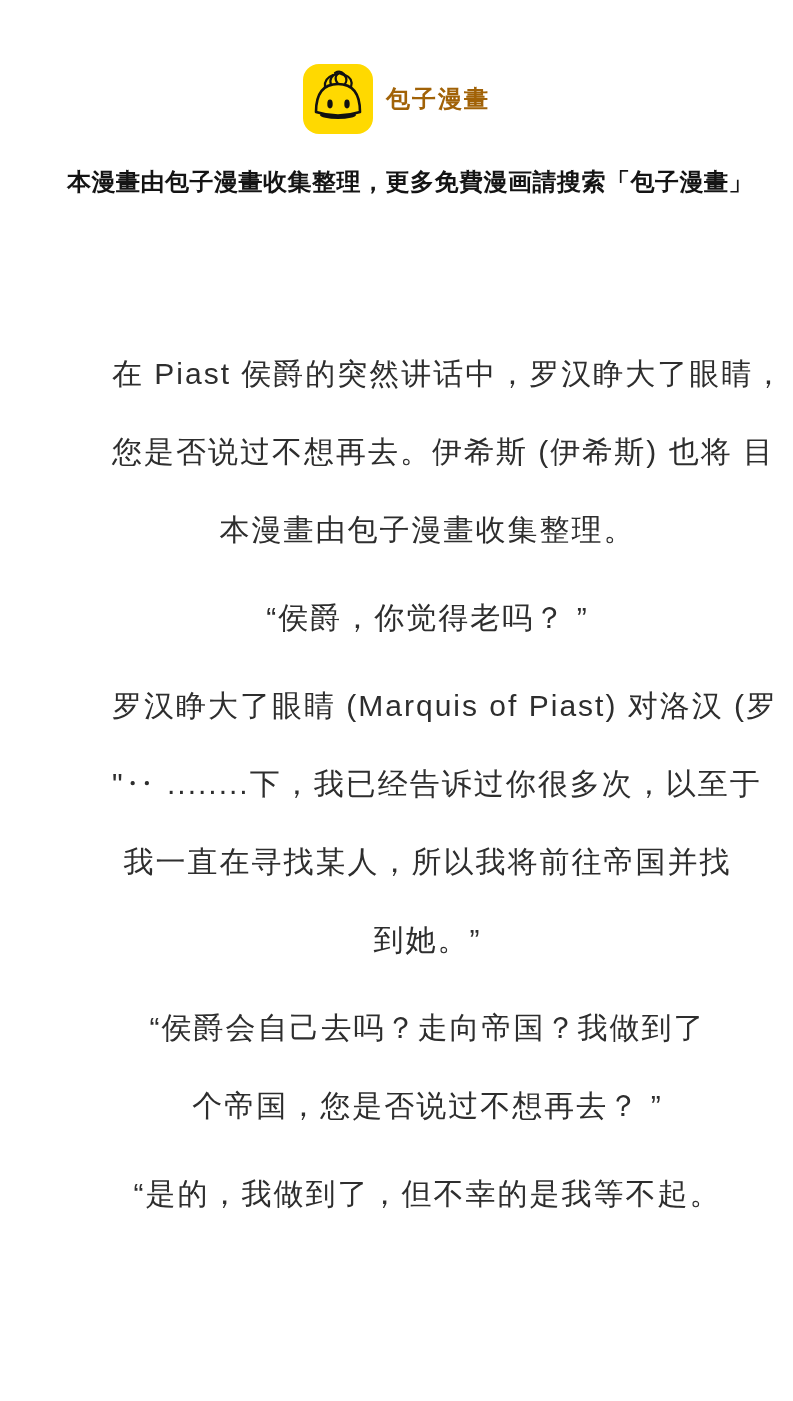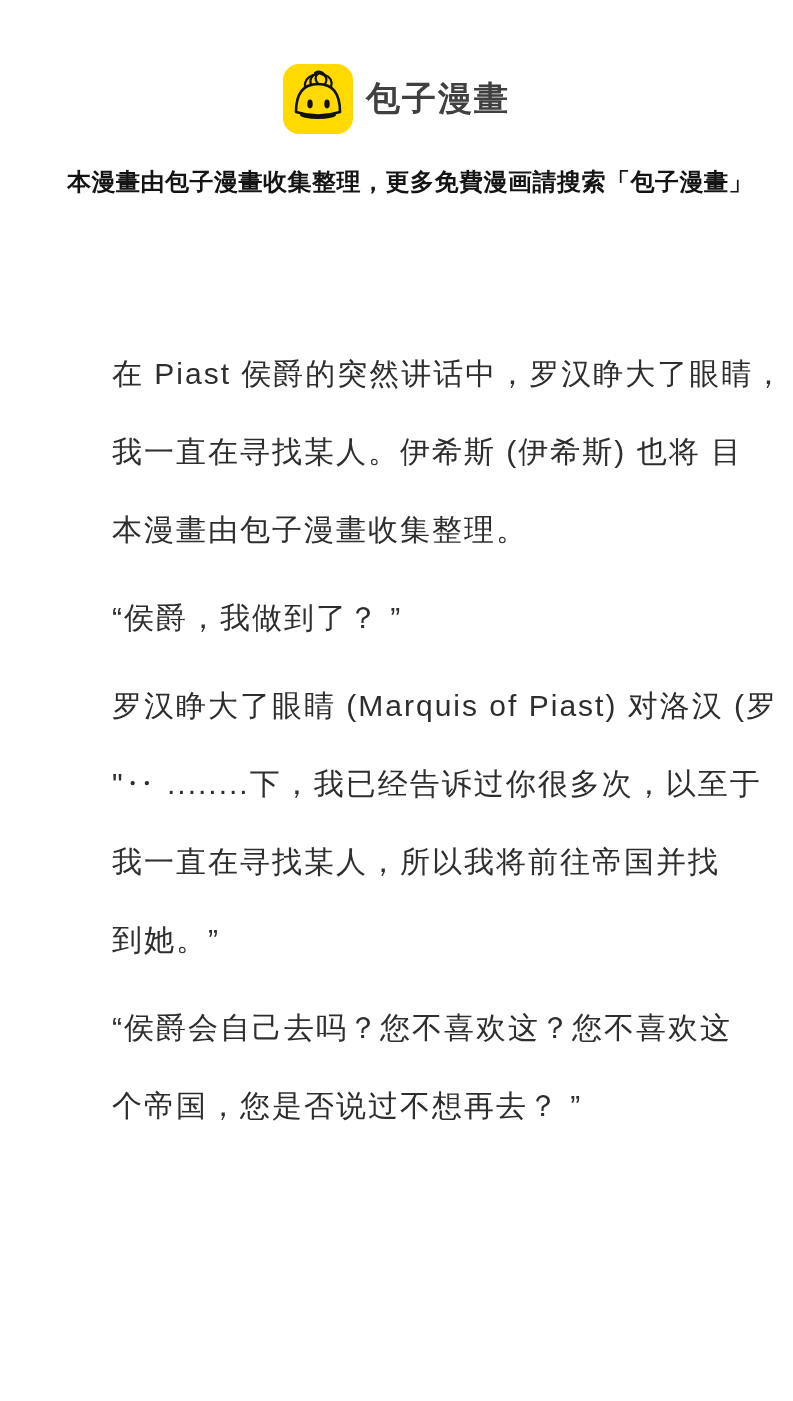--- a/index.html
+++ b/index.html
@@ -21,23 +21,23 @@
     width: 70px; height: 70px;
     border-radius: 16px;
     background: #FFD900;
     display: flex;
     align-items: center;
     justify-content: center;
     flex: 0 0 auto;
   }
   .logo-icon svg { display: block; }
   .logo-title {
-    font-size: 34px;
+    font-size: 24px;
     font-weight: bold;
-    color: #404040;
+    color: #a16207;
     letter-spacing: 2px;
     white-space: nowrap;
   }
   .notice {
     margin-top: 32px;
     text-align: center;
     font-size: 24px;
     font-weight: bold;
     letter-spacing: 0.5px;
     color: #141414;
@@ -46,21 +46,21 @@
   }
   .article {
     margin-top: 137px;
     padding-left: 112px;
     padding-right: 50px;
     font-size: 30px;
     line-height: 78px;
     letter-spacing: 2px;
     color: #2e2e2e;
   }
-  .para { margin-bottom: 10px; }
+  .para { margin-bottom: 10px; text-align: center; }
   .line { white-space: nowrap; }
 </style>
 </head>
 <body>
 
 <header class="logo-row">
   <div class="logo-icon">
     <svg width="68" height="68" viewBox="0 0 68 68" fill="none" xmlns="http://www.w3.org/2000/svg">
 
       <ellipse cx="34" cy="50" rx="18" ry="4" fill="#111111"></ellipse>
@@ -81,29 +81,32 @@
     </svg>
   </div>
   <div class="logo-title">包子漫畫</div>
 </header>
 
 <div class="notice">本漫畫由包子漫畫收集整理，更多免費漫画請搜索「包子漫畫」</div>
 
 <main class="article">
   <div class="para">
     <div class="line">在 Piast 侯爵的突然讲话中，罗汉睁大了眼睛，</div>
-    <div class="line">我一直在寻找某人。伊希斯 (伊希斯) 也将 目</div>
+    <div class="line">您是否说过不想再去。伊希斯 (伊希斯) 也将 目</div>
     <div class="line">本漫畫由包子漫畫收集整理。</div>
   </div>
   <div class="para">
-    <div class="line">“侯爵，我做到了？ ”</div>
+    <div class="line">“侯爵，你觉得老吗？ ”</div>
   </div>
   <div class="para">
     <div class="line">罗汉睁大了眼睛 (Marquis of Piast) 对洛汉 (罗</div>
     <div class="line">"‥ ........下，我已经告诉过你很多次，以至于</div>
     <div class="line">我一直在寻找某人，所以我将前往帝国并找</div>
     <div class="line">到她。”</div>
   </div>
   <div class="para">
-    <div class="line">“侯爵会自己去吗？您不喜欢这？您不喜欢这</div>
+    <div class="line">“侯爵会自己去吗？走向帝国？我做到了</div>
     <div class="line">个帝国，您是否说过不想再去？ ”</div>
+  </div>
+  <div class="para">
+    <div class="line">“是的，我做到了，但不幸的是我等不起。</div>
   </div>
 </main>
 
 </body></html>

